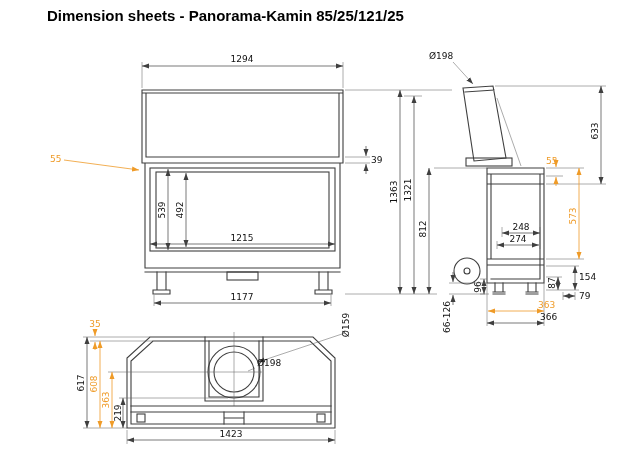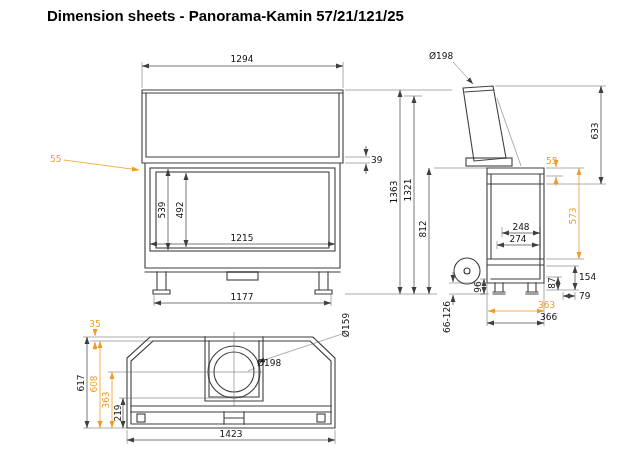--- a/index.html
+++ b/index.html
@@ -11,21 +11,21 @@
   .tn  { stroke:#666; stroke-width:0.55; fill:none; }
   .dm  { stroke:var(--line); stroke-width:0.7; fill:none; }
   .dmo { stroke:var(--accent); stroke-width:0.8; fill:none; }
   text.d { font-family:"DejaVu Sans", sans-serif; font-size:9px; fill:#111; }
   text.o { fill:var(--accent); }
 </style>
 </head>
 <body>
 
 <div class="page">
-  <div class="title">Dimension sheets - Panorama-Kamin 57/21/121/25</div>
+  <div class="title">Dimension sheets - Panorama-Kamin 85/25/121/25</div>
 
   <svg class="drawing" width="624" height="460" viewBox="0 0 624 460">
     <defs>
       <marker id="ah" markerWidth="8" markerHeight="7" refX="7" refY="3.5" orient="auto-start-reverse" markerUnits="userSpaceOnUse">
         <path d="M0,1 L7,3.5 L0,6 Z" style="fill:var(--line)"></path>
       </marker>
       <marker id="aho" markerWidth="8" markerHeight="7" refX="7" refY="3.5" orient="auto-start-reverse" markerUnits="userSpaceOnUse">
         <path d="M0,1 L7,3.5 L0,6 Z" style="fill:var(--accent)"></path>
       </marker>
     </defs>

